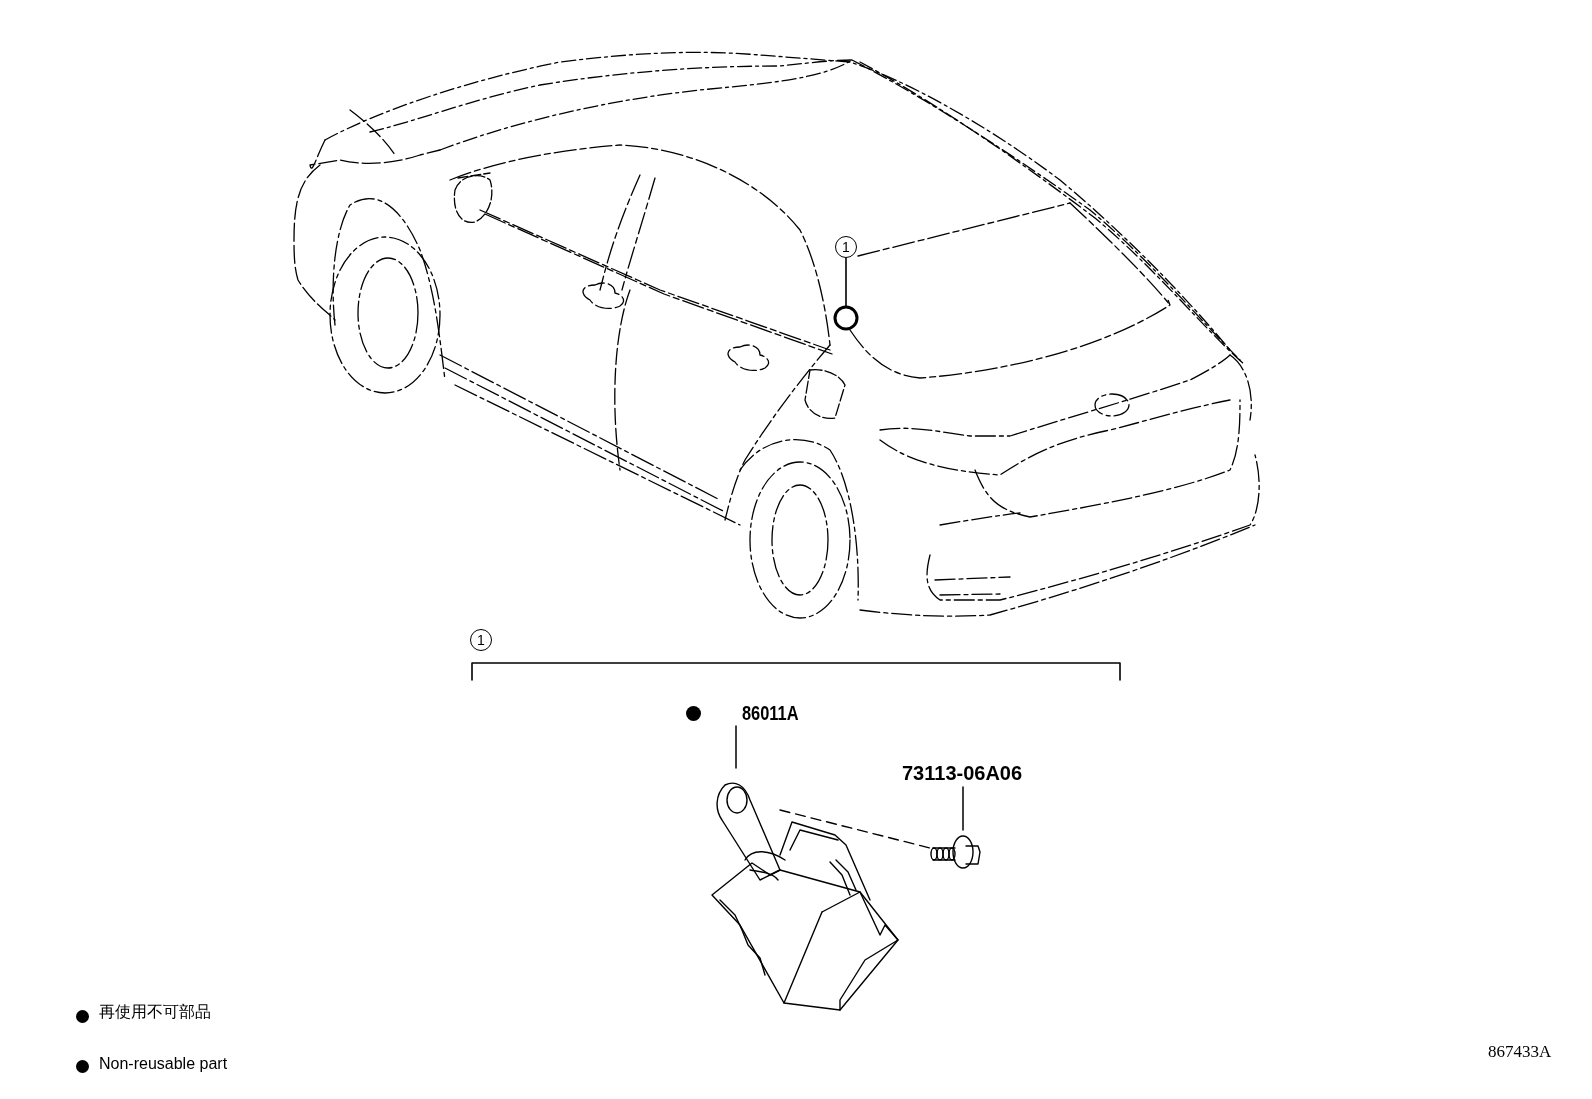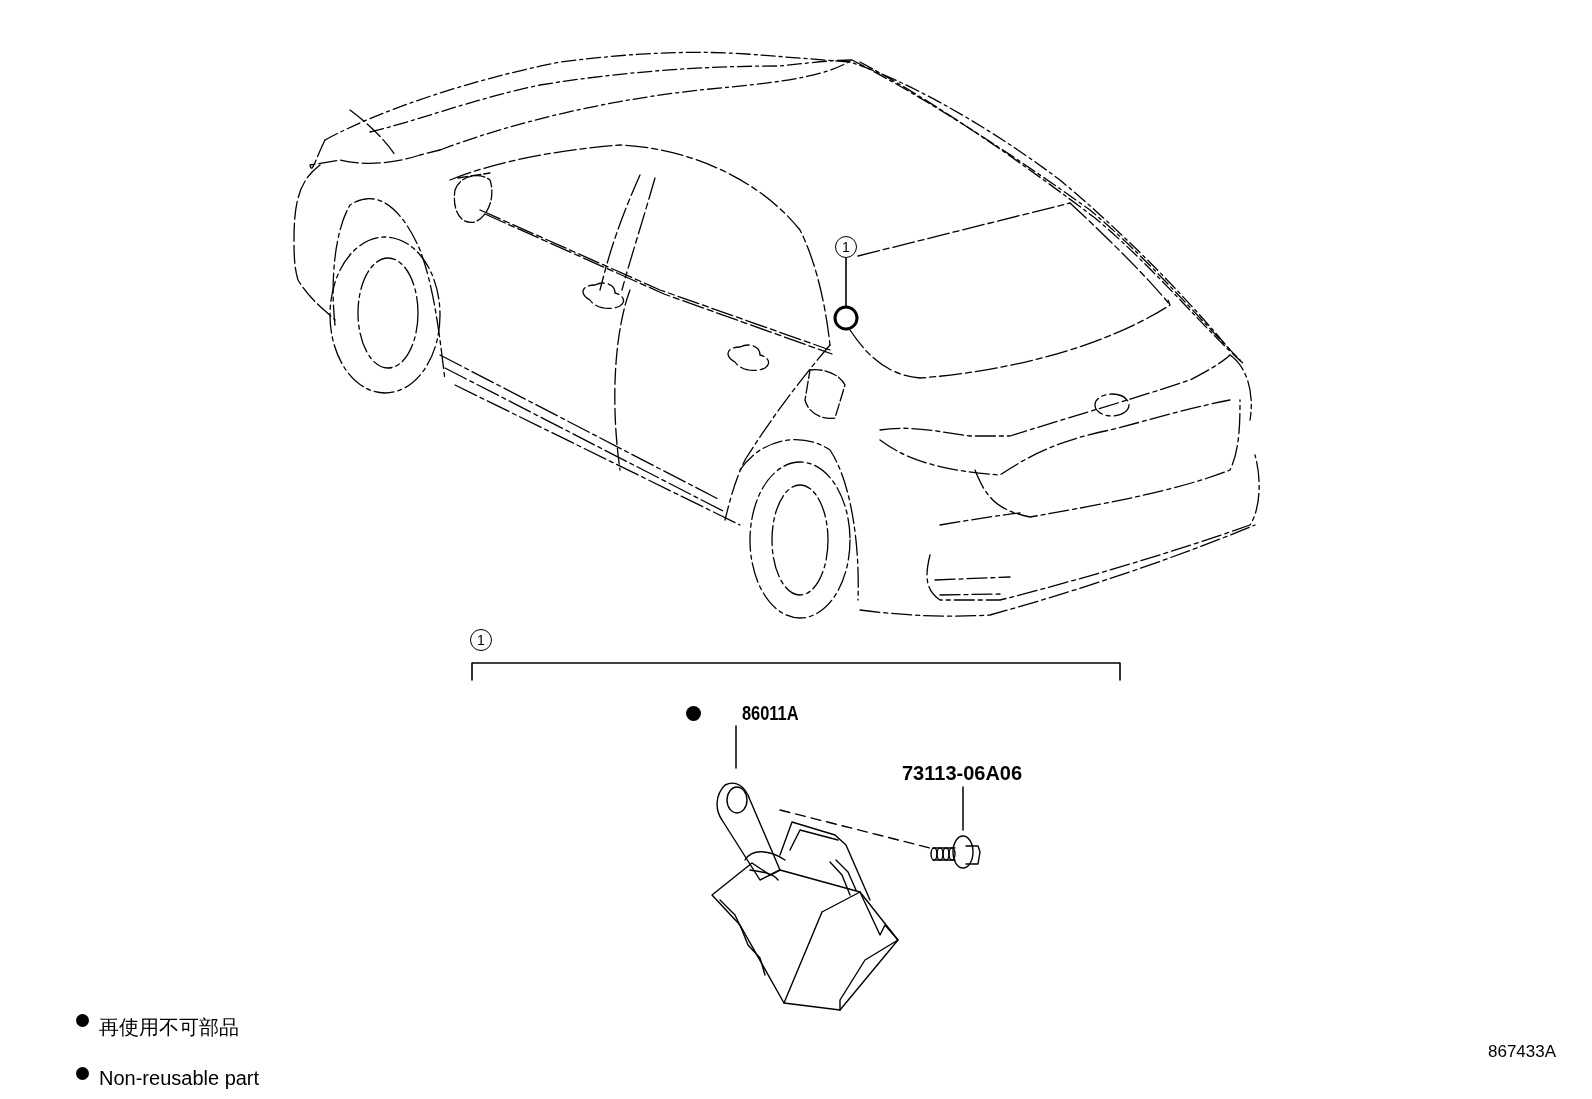--- a/index.html
+++ b/index.html
@@ -1,23 +1,23 @@
 <!DOCTYPE html>
 <html><head>
   <meta charset="utf-8">
   <style>
     html, body { margin: 0; padding: 0; background: #ffffff; }
     body { width: 1592px; height: 1099px; position: relative; overflow: hidden; font-family: "Liberation Sans", sans-serif; color: #000; }
     #stage { position: absolute; left: 0; top: 0; width: 1592px; height: 1099px; }
     svg { position: absolute; left: 0; top: 0; }
     .lbl { position: absolute; white-space: nowrap; }
     .partno { font-family: "Liberation Sans Narrow", "Liberation Sans", sans-serif; font-weight: bold; font-size: 20px; letter-spacing: 0px; transform: scaleX(0.82); transform-origin: left center; }
-    .legend-row { position: absolute; left: 76px; font-size: 20px; display: flex; align-items: flex-start; margin-top: 12px; }
+    .legend-row { position: absolute; left: 76px; font-size: 16px; display: flex; align-items: flex-end; }
     .legend-dot { display: inline-block; width: 13px; height: 13px; border-radius: 50%; background: #000; margin-right: 10px; }
-    .code { position: absolute; left: 1488px; top: 1042px; font-size: 17px; }
+    .code { position: absolute; left: 1488px; top: 1042px; font-size: 17px; font-family: Liberation Serif, serif; }
     .callout-num { position: absolute; width: 22px; height: 22px; border: 1.4px solid #000; border-radius: 50%; box-sizing: border-box; font-size: 14px; display: flex; align-items: center; justify-content: center; background: #fff; }
   </style>
 </head>
 <body>
 
 <div id="stage">
 
   <svg width="1592" height="1099" viewBox="0 0 1592 1099" fill="none" stroke="#000" stroke-width="1.3" stroke-linecap="round" stroke-linejoin="round">
 
     <g stroke-dasharray="14 4 3 4">

